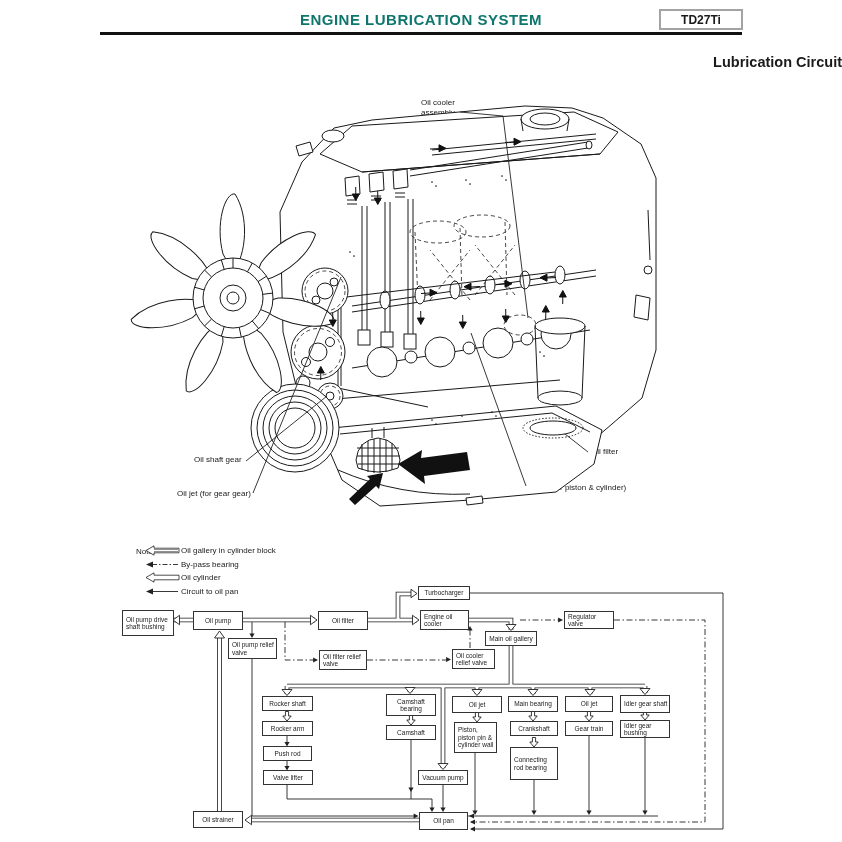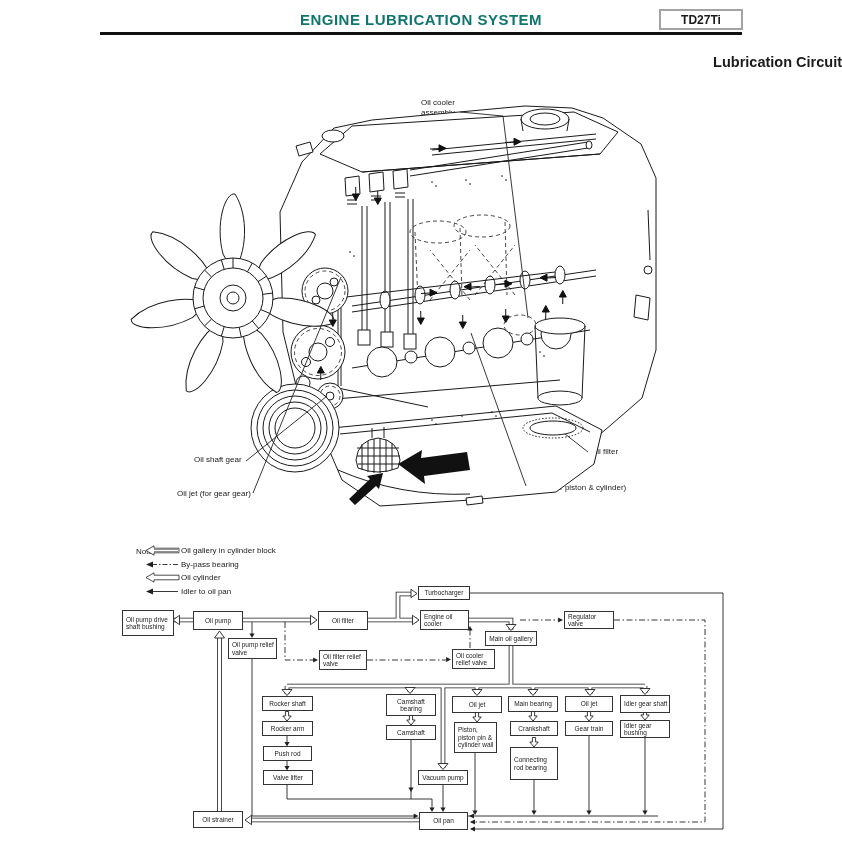--- a/index.html
+++ b/index.html
@@ -337,21 +337,21 @@
     <svg width="36" height="11">
       <polygon points="1,5.5 9,0.8 9,3.2 34,3.2 34,7.8 9,7.8 9,10.2" fill="#fff" stroke="#222" stroke-width="0.8"></polygon>
     </svg>
     <span class="leg-label">Oil cylinder</span>
   </div>
   <div class="leg-row" style="top:586px">
     <svg width="36" height="11">
       <line x1="7" y1="5.5" x2="33" y2="5.5" stroke="#222" stroke-width="0.9"></line>
       <polygon points="1,5.5 8,2.4 8,8.6" fill="#222"></polygon>
     </svg>
-    <span class="leg-label">Idler to oil pan</span>
+    <span class="leg-label">Circuit to oil pan</span>
   </div>
 
   <div class="fbox l" style="left:122px;top:610px;width:52px;height:26px">Oil pump drive shaft bushing</div>
   <div class="fbox" style="left:193px;top:611px;width:50px;height:19px">Oil pump</div>
   <div class="fbox l" style="left:228px;top:638px;width:49px;height:21px">Oil pump relief valve</div>
   <div class="fbox" style="left:318px;top:611px;width:50px;height:19px">Oil filter</div>
   <div class="fbox l" style="left:319px;top:650px;width:48px;height:20px">Oil filter relief valve</div>
   <div class="fbox" style="left:418px;top:586px;width:52px;height:14px">Turbocharger</div>
   <div class="fbox l" style="left:420px;top:610px;width:49px;height:20px">Engine oil cooler</div>
   <div class="fbox" style="left:485px;top:631px;width:52px;height:15px">Main oil gallery</div>

